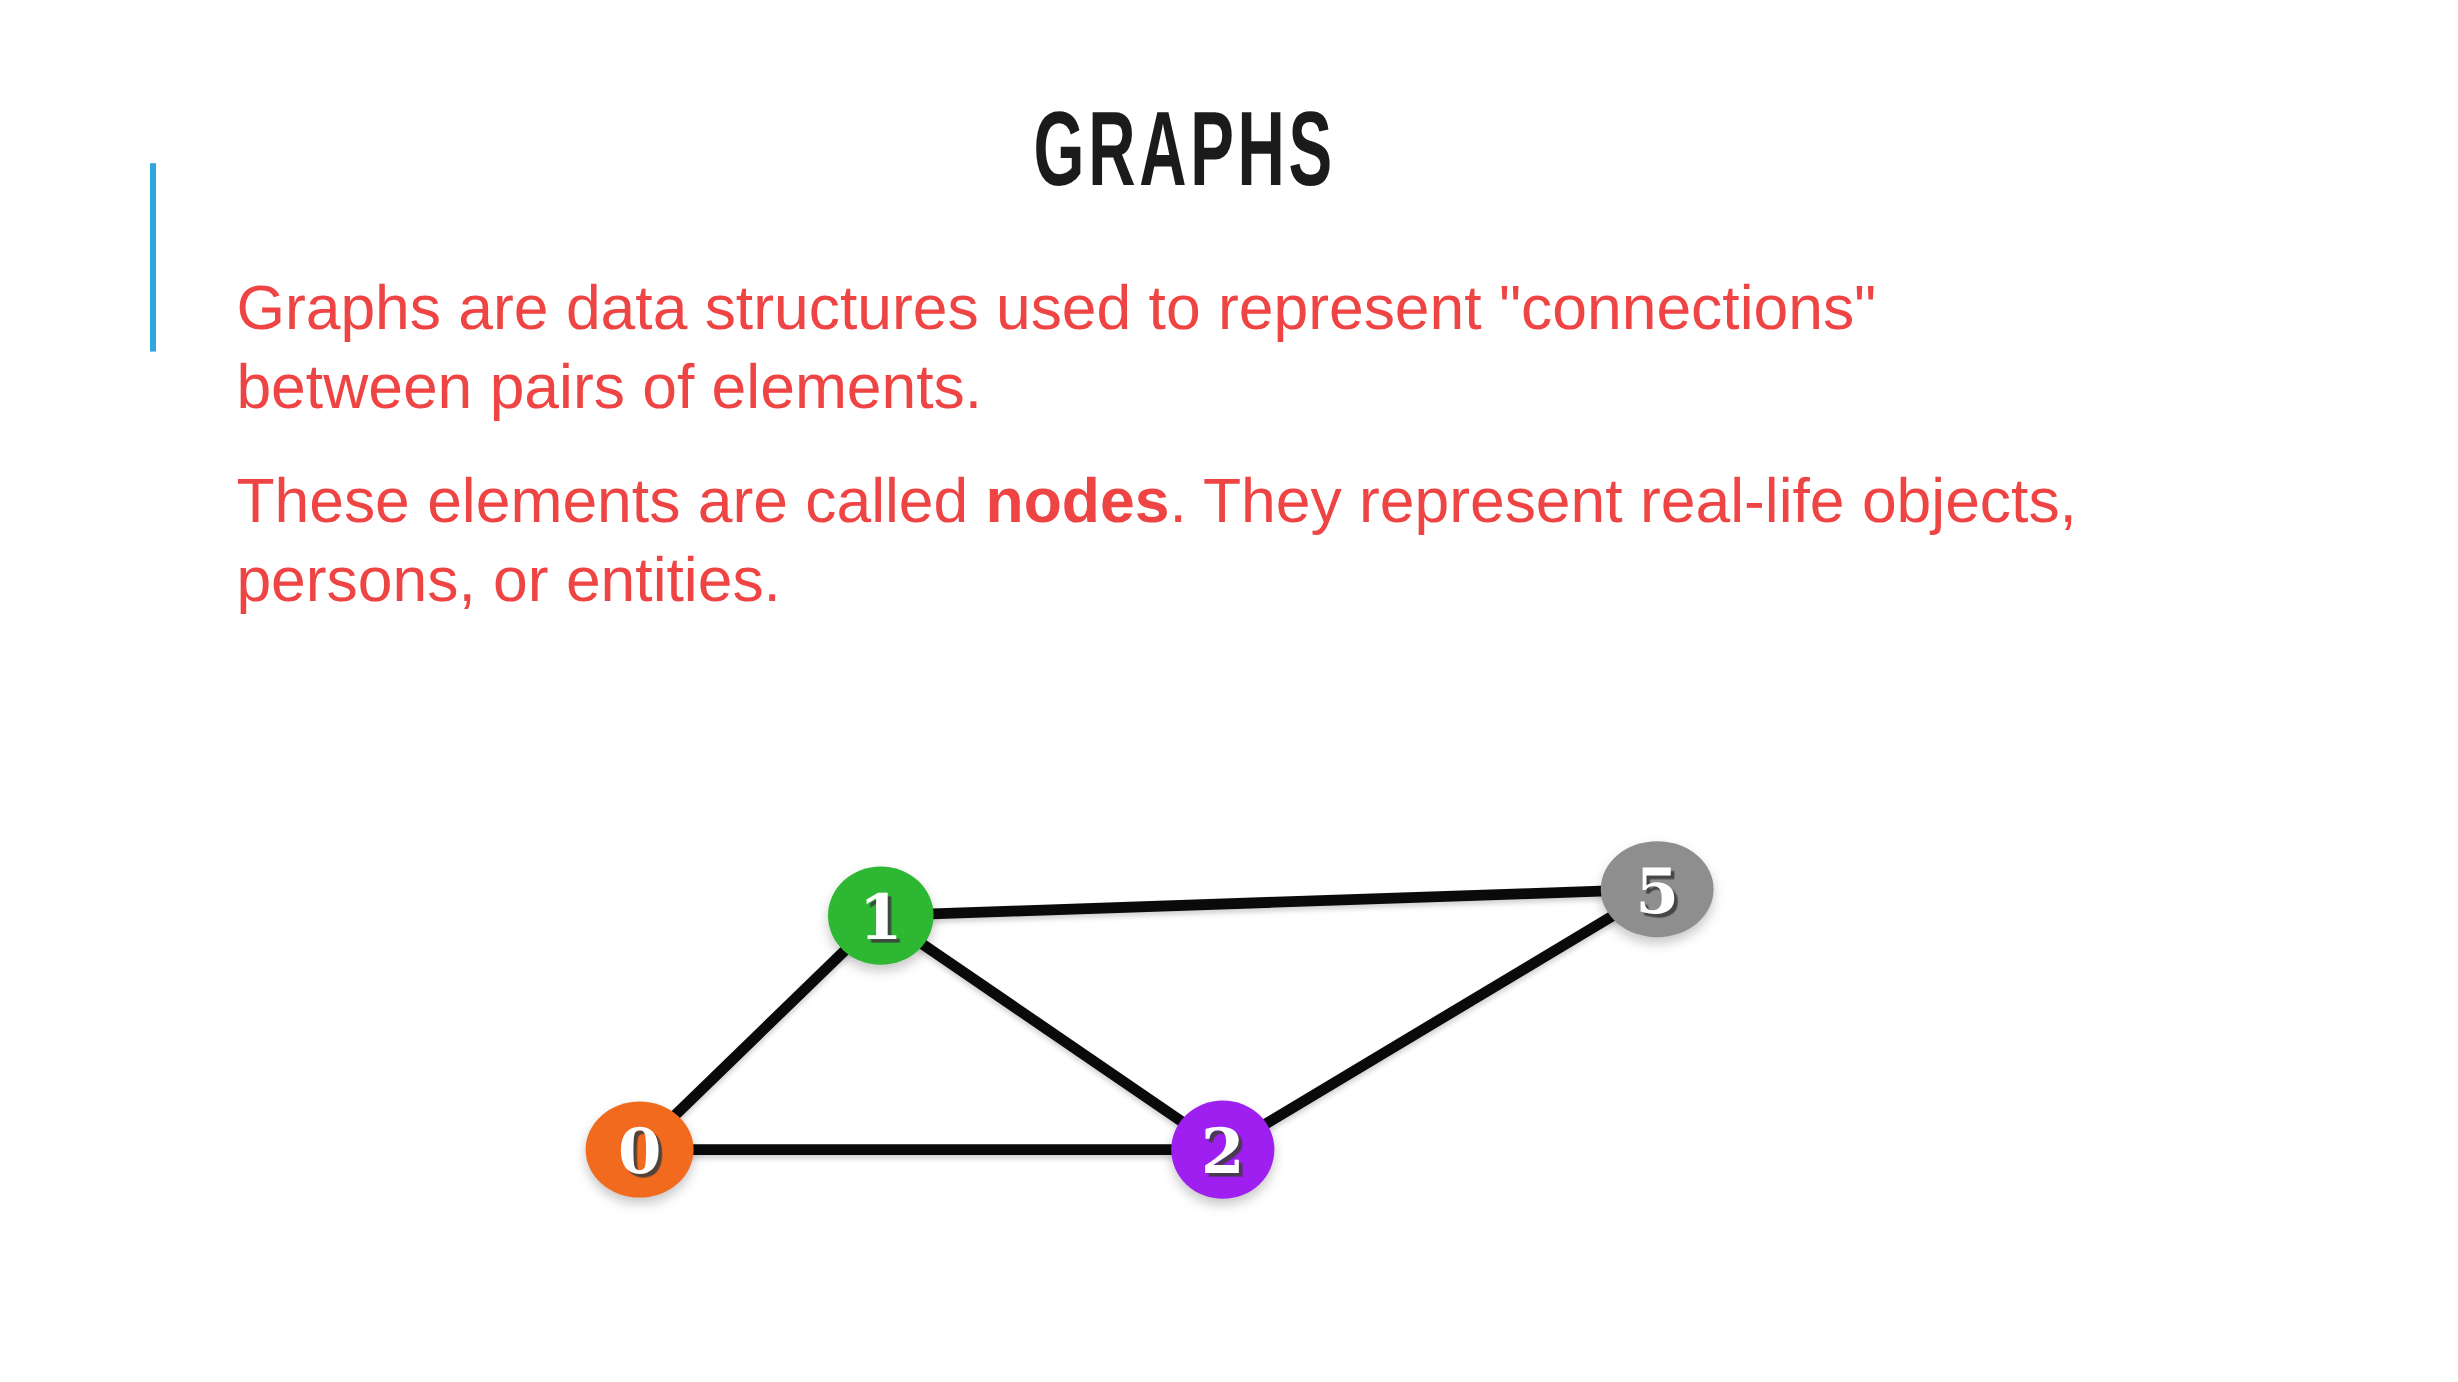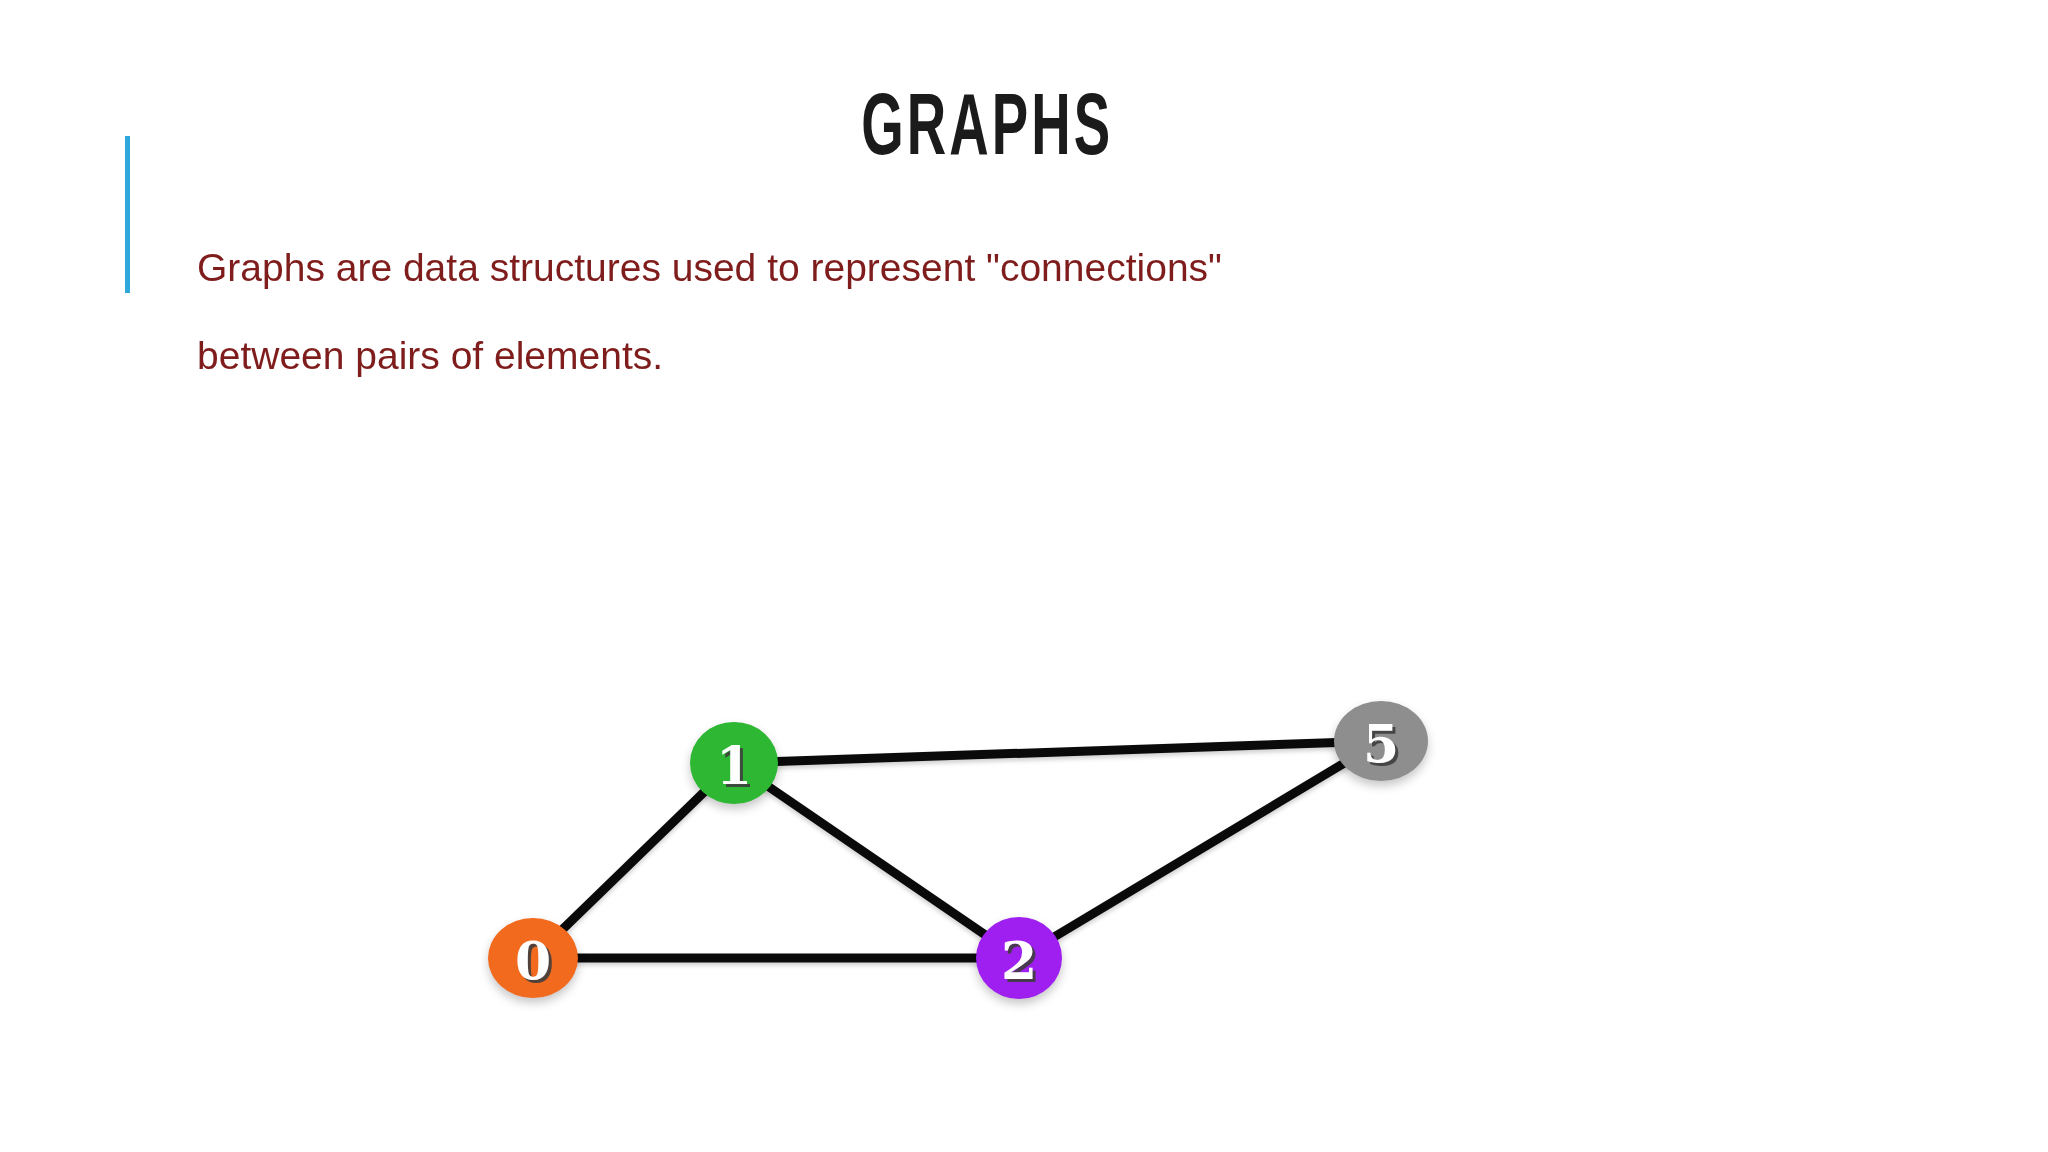--- a/index.html
+++ b/index.html
@@ -37,23 +37,23 @@
     transform:scaleX(0.62);
     transform-origin:center top;
     white-space:nowrap;
   }
 
   
   .text-block{
     position:absolute;
     left:197px;top:224px;
     width:1700px;
-    font-size:39px;
-    line-height:88px;
-    color:#7f1d1d;
+    font-size:52px;
+    line-height:66px;
+    color:#ef4444;
   }
   .text-block p{
     margin:0 0 29px 0;
     white-space:pre-line;
   }
   .text-block .b{font-weight:700;}
 
   
   .graph-svg{
     position:absolute;
@@ -80,20 +80,22 @@
 
   <div class="accent-bar" style="background: rgb(46, 168, 220);"></div>
 
   <div class="title-wrap">
     <span class="title-text">GRAPHS</span>
   </div>
 
   <div class="text-block">
       <p><span>Graphs are data structures used to represent "connections"
 between pairs of elements.</span></p>
+      <p><span>These elements are called </span><span class="b">nodes</span><span>. They represent real-life objects,
+persons, or entities.</span></p>
     </div>
 
   <svg class="graph-svg" viewBox="0 0 2048 1152" xmlns="http://www.w3.org/2000/svg">
       <line x1="533" y1="958" x2="734" y2="763" stroke="#0a0a0a" stroke-width="9" stroke-linecap="round"></line>
       <line x1="533" y1="958" x2="1019" y2="958" stroke="#0a0a0a" stroke-width="9" stroke-linecap="round"></line>
       <line x1="734" y1="763" x2="1019" y2="958" stroke="#0a0a0a" stroke-width="9" stroke-linecap="round"></line>
       <line x1="734" y1="763" x2="1381" y2="741" stroke="#0a0a0a" stroke-width="9" stroke-linecap="round"></line>
       <line x1="1019" y1="958" x2="1381" y2="741" stroke="#0a0a0a" stroke-width="9" stroke-linecap="round"></line>
       <ellipse cx="533" cy="958" rx="45" ry="40" fill="#F26A1E"></ellipse>
       <text x="533" y="958" text-anchor="middle" dominant-baseline="central" dy="2" fill="#FFFFFF" class="node-label">0</text>

